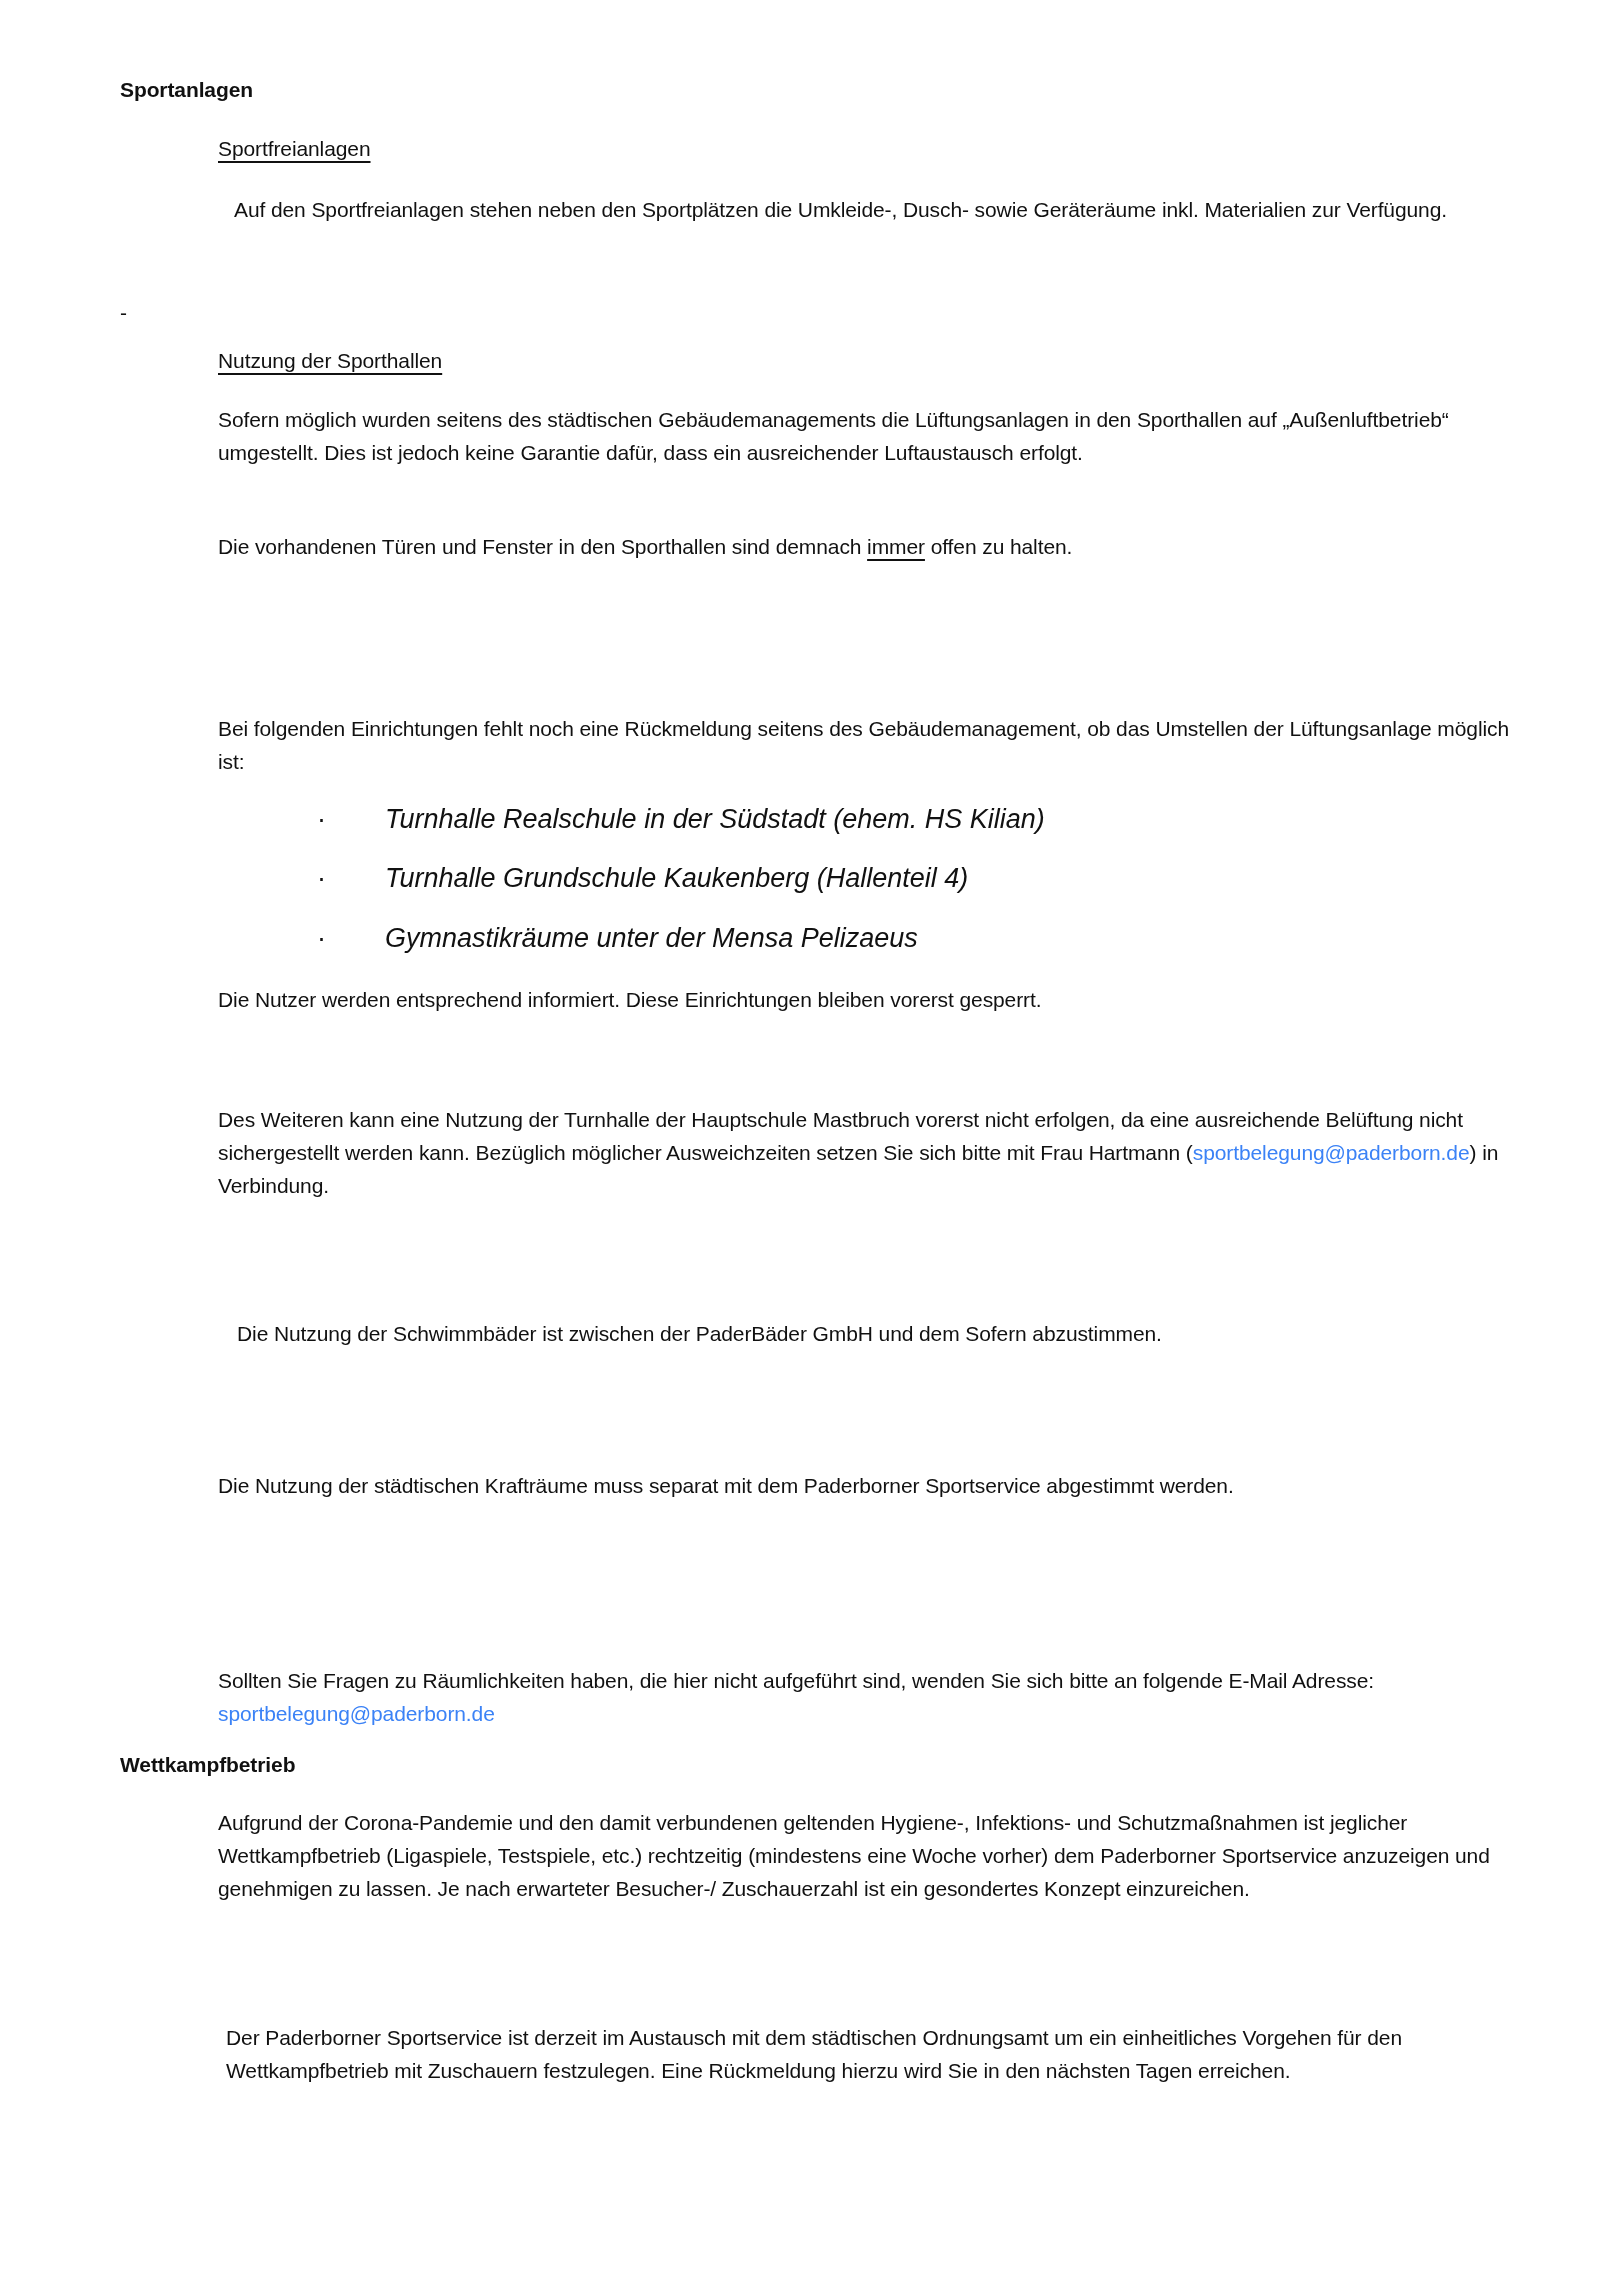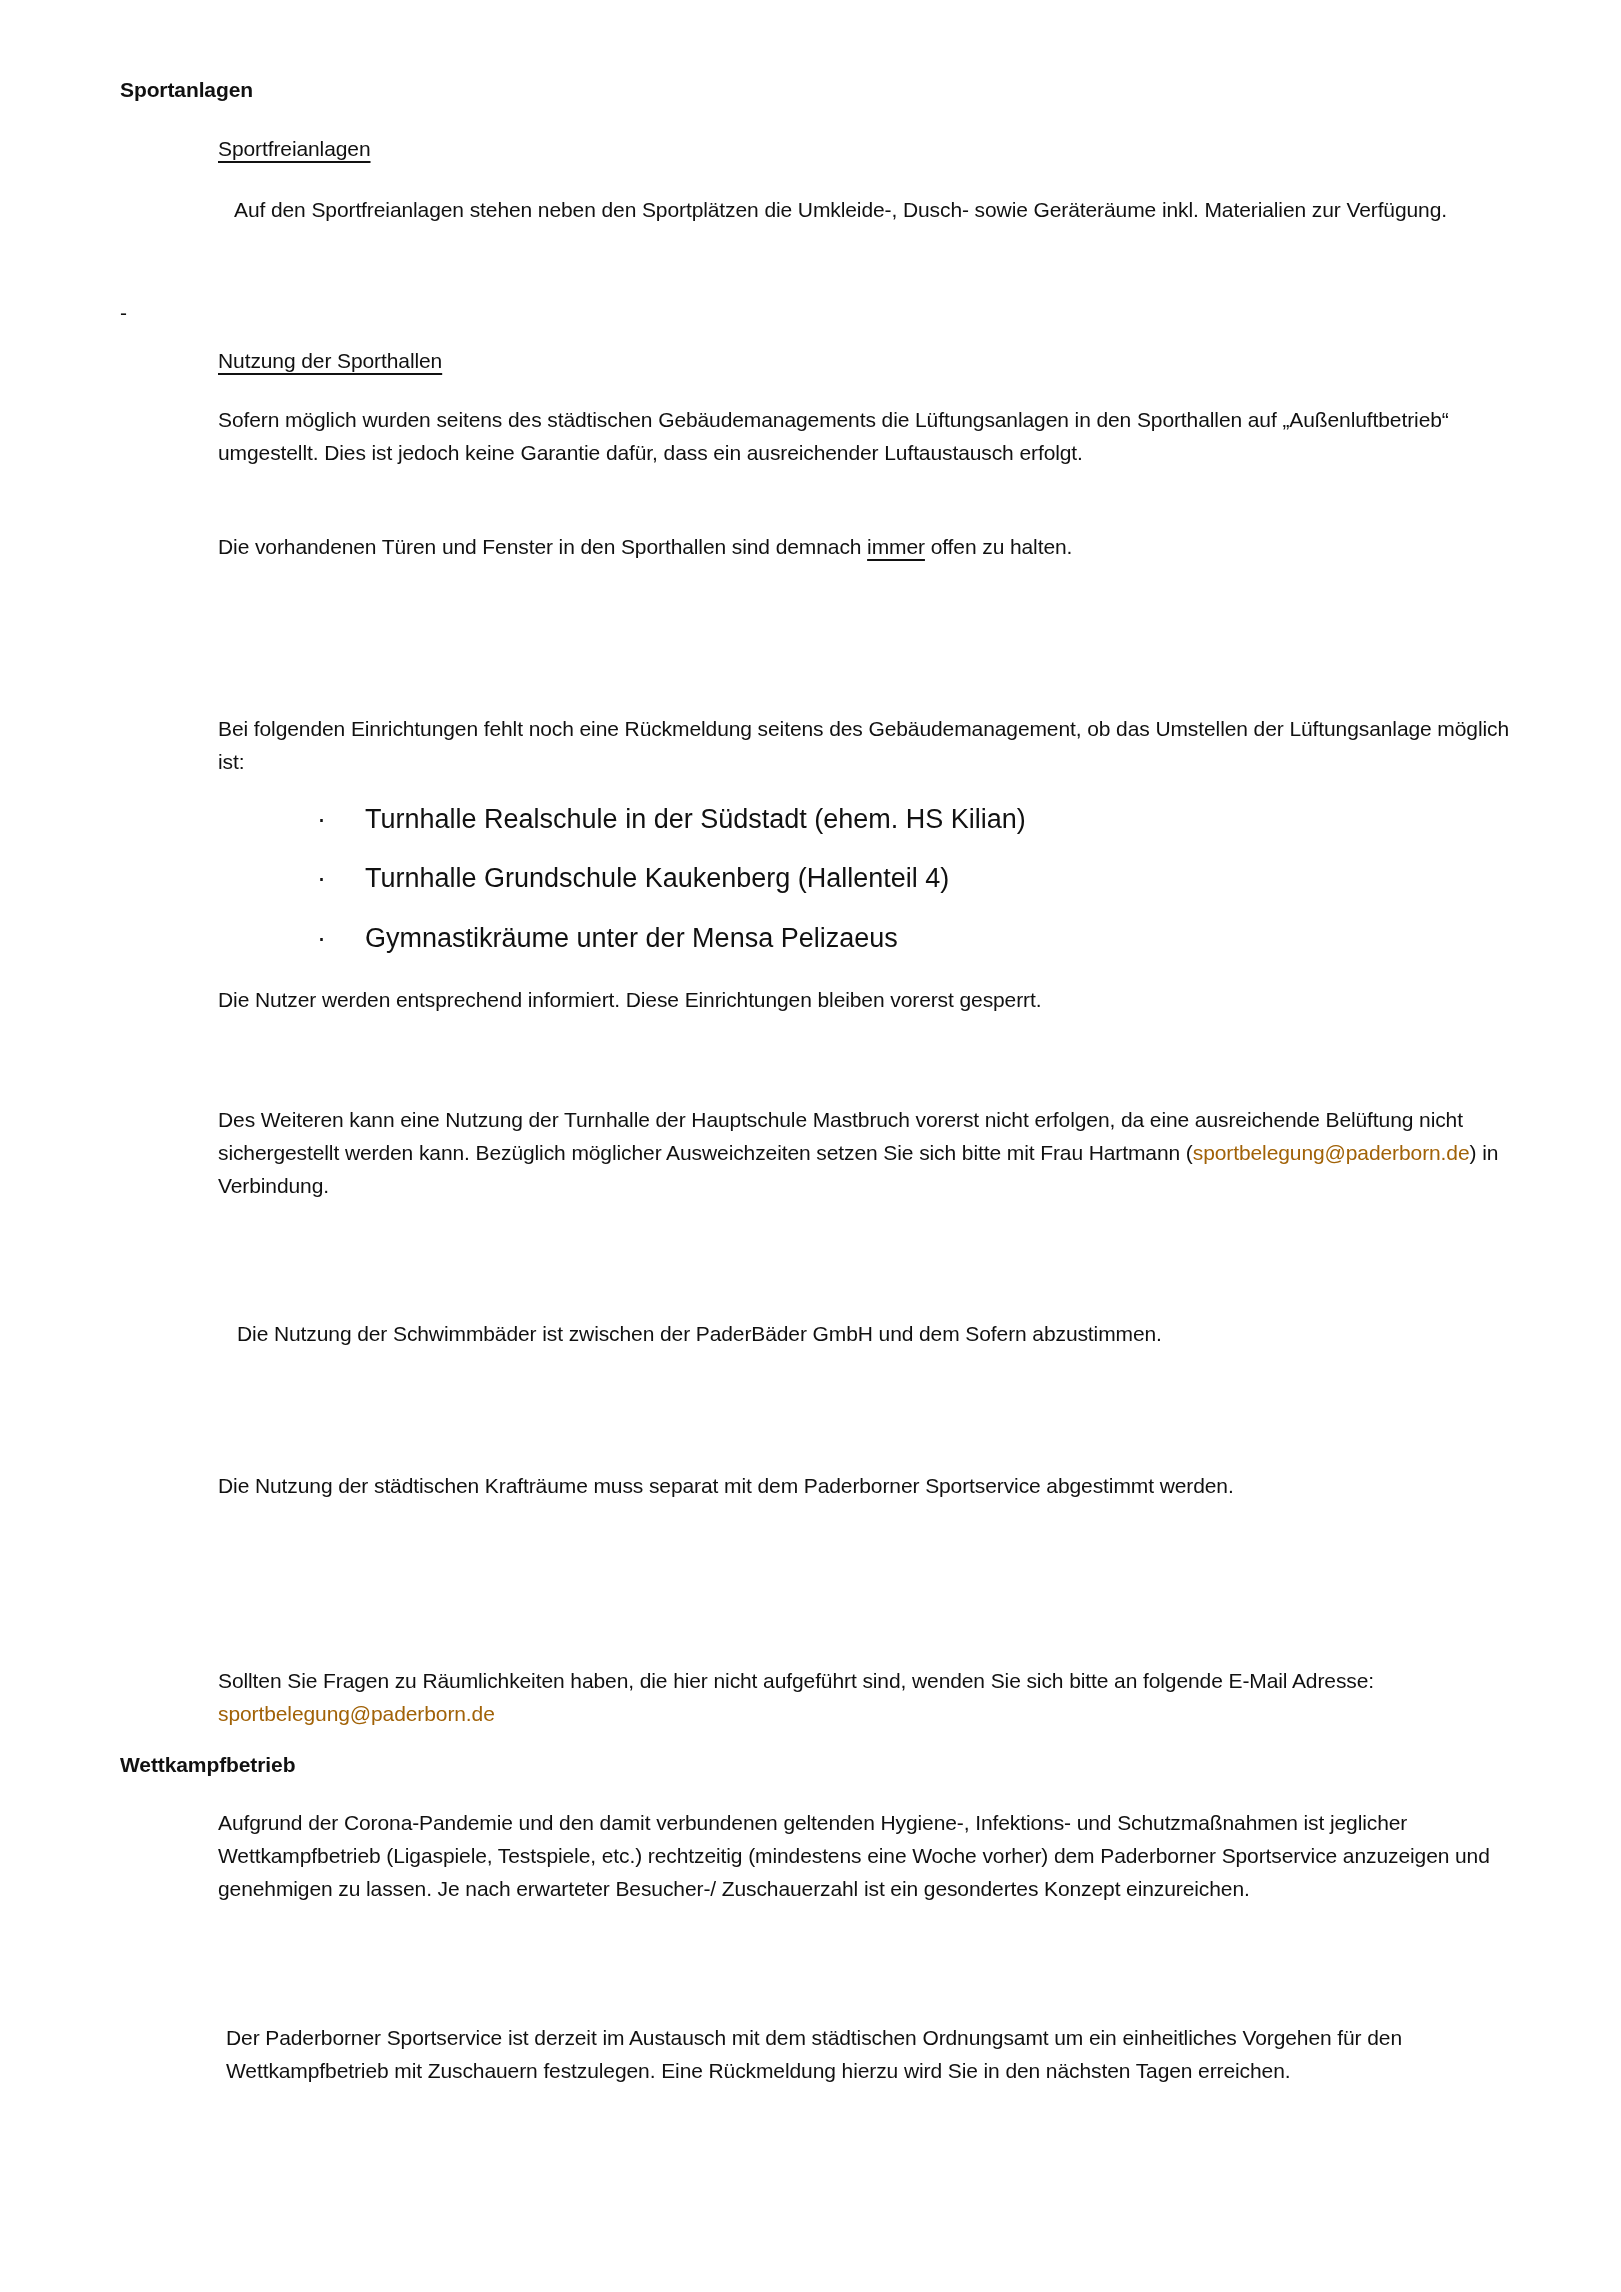--- a/index.html
+++ b/index.html
@@ -5,25 +5,25 @@
   html, body { margin: 0; padding: 0; background: #ffffff; }
   body {
     width: 1622px; height: 2293px; position: relative; overflow: hidden;
     font-family: "Liberation Sans", sans-serif; color: #111111;
   }
   .blk { position: absolute; font-size: 21px; line-height: 33px; letter-spacing: -0.1px; }
   .h { font-weight: bold; left: 120px; }
   .b { left: 218px; width: 1308px; }
   .u { text-decoration: underline; text-underline-offset: 4.5px; text-decoration-thickness: 1.8px; }
   .bold { font-weight: bold; }
-  .link { color: #a16207; text-decoration: none; cursor: pointer; }
+  .link { color: #3b82f6; text-decoration: none; cursor: pointer; }
   .dash { left: 120px; }
   .li { position: absolute; left: 218px; font-size: 27px; line-height: 33px; }
   .li .dot { position: absolute; left: 99px; top: 0; }
-  .li .txt { position: absolute; left: 147px; top: 0; white-space: nowrap; }
+  .li .txt { position: absolute; left: 167px; top: 0; white-space: nowrap; font-style: italic; }
   .swim { left: 120px; width: 1397px; text-indent: 117px; }
 </style>
 </head>
 <body>
 
 <div class="blk h" style="top:73px;">Sportanlagen</div>
 
 <div class="blk b u" style="top:132px; width:auto;">Sportfreianlagen</div>
 <div class="blk b" style="top:193px;margin-left:16px;">Auf den Sportfreianlagen stehen neben den Sportplätzen die Umkleide-, Dusch- sowie Geräteräume inkl. Materialien zur Verfügung.</div>
 

